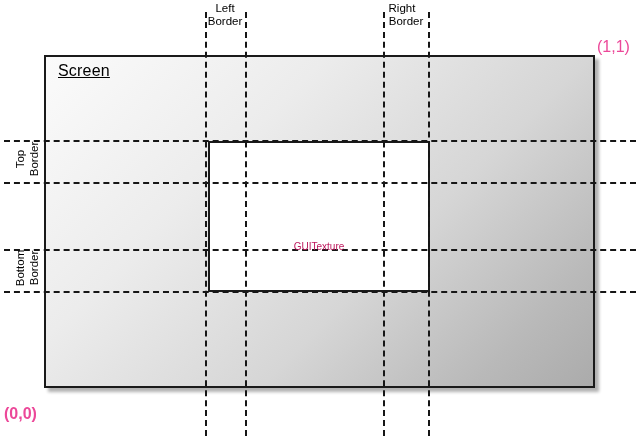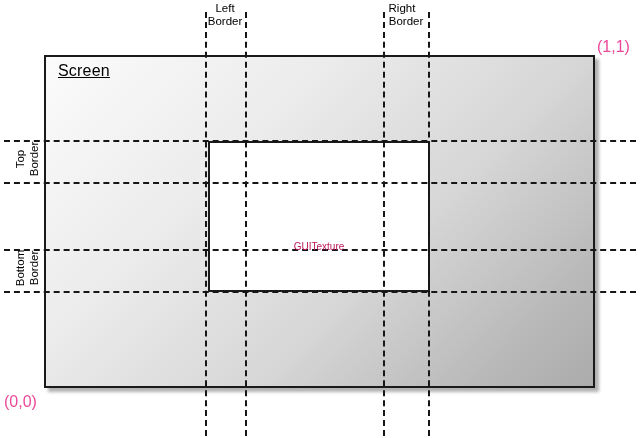--- a/index.html
+++ b/index.html
@@ -97,21 +97,21 @@
   }
 
   
   .coord {
     position: absolute;
     font-size: 16px;
     color: #ec4899;
     white-space: nowrap;
   }
   .coord-tr { left: 597px; top: 38px; }
-  .coord-bl { left: 4px;  top: 393px; }
+  .coord-bl { left: 4px;  top: 405px; font-weight: bold; }
 </style>
 </head>
 <body>
 
 <div id="stage">
 
   <div class="screen-rect"></div>
   <div class="screen-label">Screen</div>
 
   <div class="gui-rect"></div>

